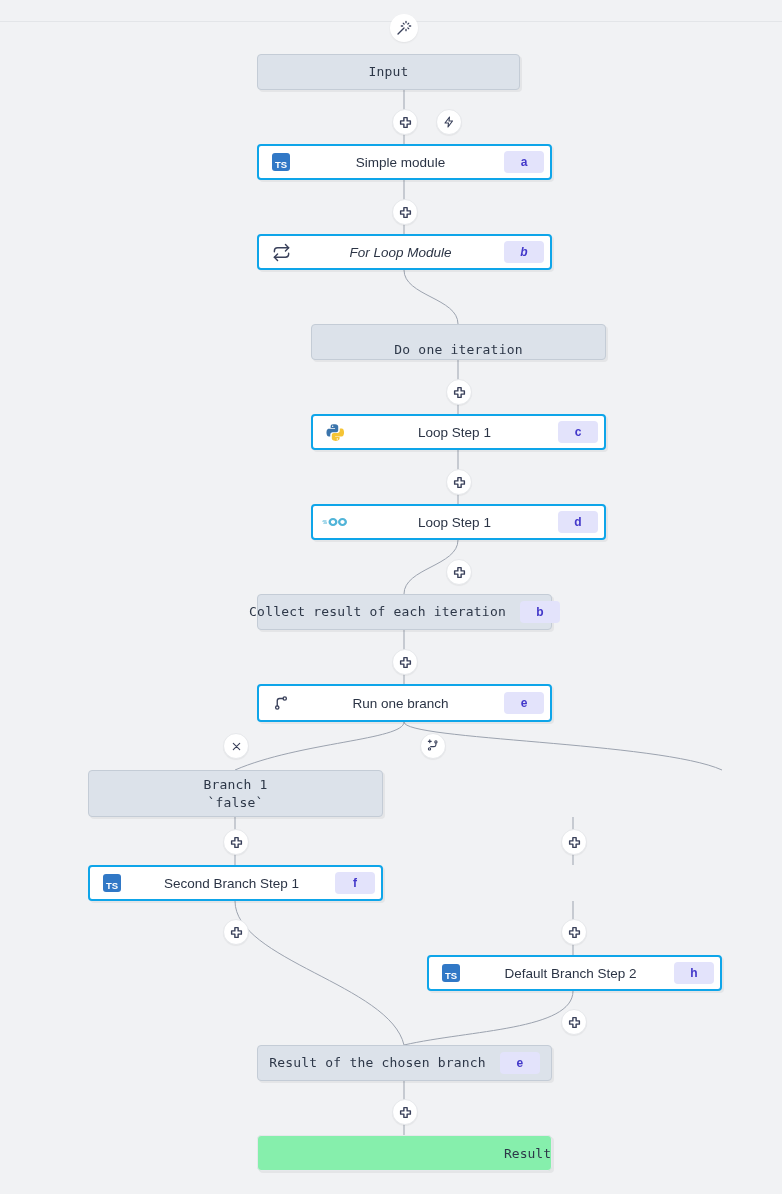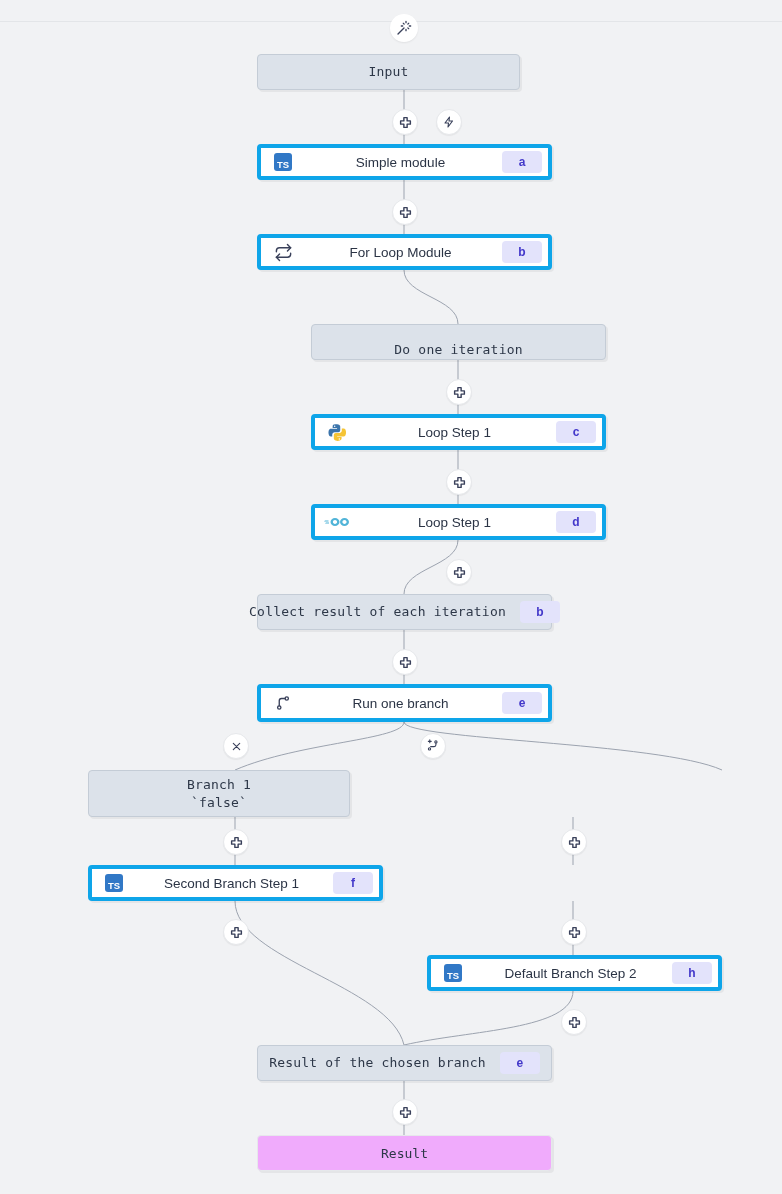--- a/index.html
+++ b/index.html
@@ -22,33 +22,33 @@
     background:#dce2ea;border:1px solid #c4ccd6;
     box-shadow:2px 2px 0 0 rgba(0,0,0,.05);
     display:flex;align-items:center;justify-content:center;
     font-family:"DejaVu Sans Mono","Liberation Mono",monospace;
     font-size:13px;color:#2d3748;letter-spacing:.2px;line-height:1.35;
     text-align:center;white-space:pre;
   }
   .node.header.withbadge{justify-content:center;gap:14px;}
 
   .node.module{
-    background:#ffffff;border:4px solid #0ea5e9;
+    background:#ffffff;border:2px solid #0ea5e9;
     box-shadow:2px 2px 0 0 rgba(0,0,0,.05);
     display:flex;align-items:center;
     font-size:13.5px;color:#2b3445;
   }
   .node.module .icon-slot{width:44px;display:flex;align-items:center;justify-content:center;flex:0 0 44px;}
   .node.module .mod-label{flex:1;text-align:center;}
   .node.module .badge-slot{width:52px;display:flex;align-items:center;justify-content:center;flex:0 0 52px;}
 
   .node.plain{
-    background:#f0abfc;border:1px solid #e6e8eb;
+    background:#86efac;border:1px solid #e6e8eb;
     box-shadow:2px 2px 0 0 rgba(0,0,0,.05);
-    display:flex;align-items:center;justify-content:center;
+    display:flex;align-items:center;justify-content:flex-end;
     font-family:"DejaVu Sans Mono","Liberation Mono",monospace;
     font-size:13px;color:#2d3748;
   }
 
   .badge{
     display:inline-flex;align-items:center;justify-content:center;
     min-width:26px;height:22px;padding:0 7px;border-radius:4px;
     background:#e3e3fb;color:#4338ca;font-weight:bold;font-size:12px;
     font-family:"Liberation Sans",sans-serif;
   }
@@ -115,21 +115,21 @@
   <div class="node module" style="left:257px;top:144px;width:295px;height:36px;">
     <span class="icon-slot">
       <span class="ts-icon">TS</span>
     </span>
     <span class="mod-label">Simple module</span>
     <span class="badge-slot">
       <span class="badge">a</span>
     </span>
   </div>
 
-  <div class="node module" style="left:257px;top:234px;width:295px;height:36px;">
+  <div class="node module" style="left:257px;top:234px;width:295px;height:36px;font-style:italic;">
     <span class="icon-slot">
       <svg width="19" height="19" viewBox="0 0 24 24" fill="none" stroke="#39405a" stroke-width="1.8" stroke-linecap="round" stroke-linejoin="round">
         <path d="M17 2l4 4-4 4"></path>
           <path d="M3 11v-1a4 4 0 014-4h14"></path>
         <path d="M7 22l-4-4 4-4"></path>
           <path d="M21 13v1a4 4 0 01-4 4H3"></path>
       </svg>
     </span>
     <span class="mod-label">For Loop Module</span>
     <span class="badge-slot">
@@ -182,21 +182,21 @@
           <circle cx="17" cy="6" r="2.2"></circle>
         <path d="M7 15.8V9a3 3 0 013-3h4.8"></path>
       </svg>
     </span>
     <span class="mod-label">Run one branch</span>
     <span class="badge-slot">
       <span class="badge">e</span>
     </span>
   </div>
 
-  <div class="node header" style="left:88px;top:770px;width:262px;height:47px;">
+  <div class="node header" style="left:88px;top:770px;width:295px;height:47px;">
     <span>Branch 1
 `false`</span>
   </div>
 
 
   <div class="node module" style="left:88px;top:865px;width:295px;height:36px;">
     <span class="icon-slot">
       <span class="ts-icon">TS</span>
     </span>
     <span class="mod-label">Second Branch Step 1</span>

